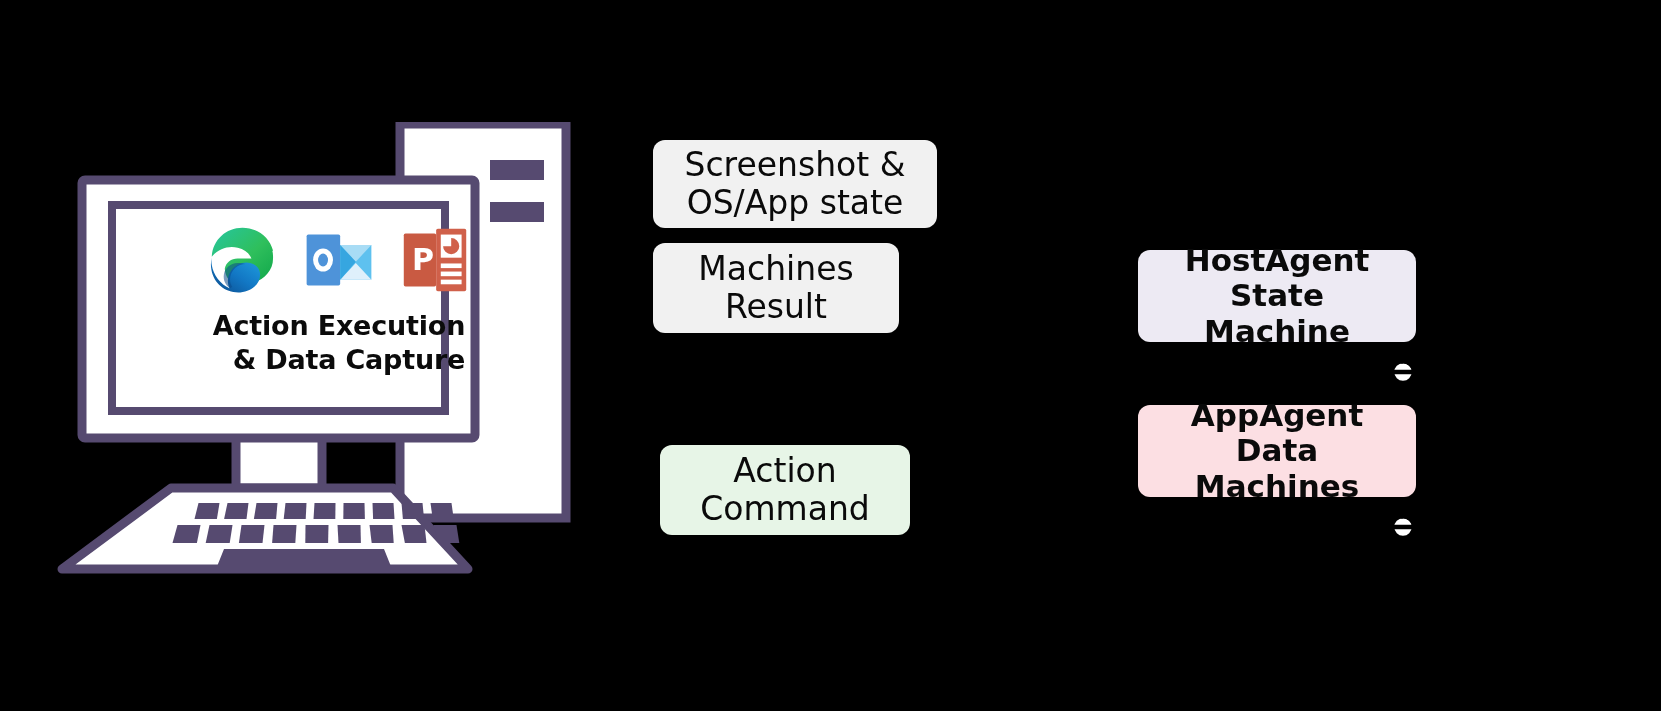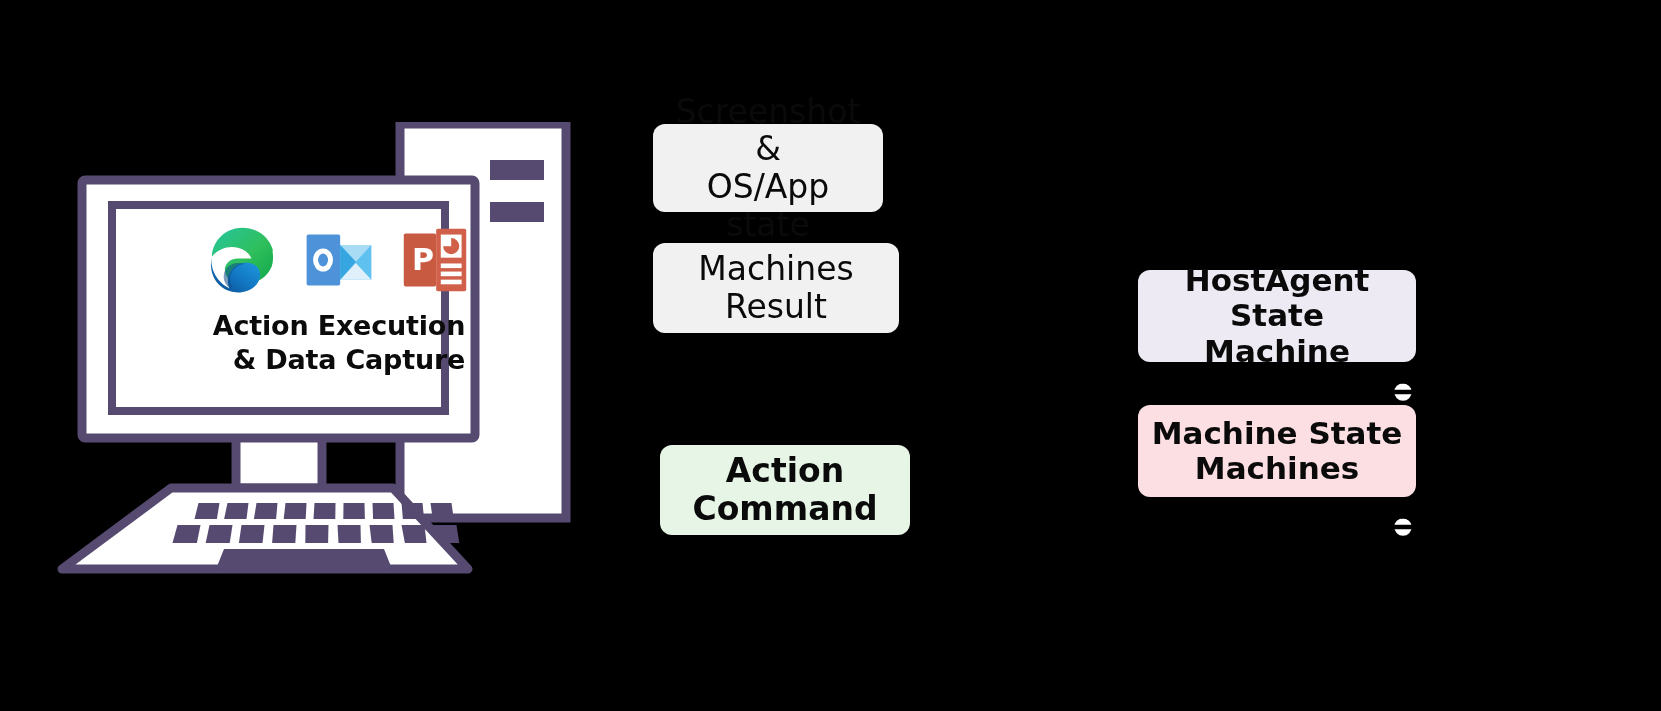--- a/index.html
+++ b/index.html
@@ -32,38 +32,38 @@
     padding: 4px 10px;
   }
   .chip.light {
     background: #f1f1f1;
     font-size: 33px;
     font-weight: 400;
   }
   .chip.green {
     background: #e7f5e7;
     font-size: 33px;
-    font-weight: 700;
+    font-weight: 400;
   }
   .chip.lav {
     background: #edeaf3;
     font-size: 31px;
     font-weight: 700;
   }
   .chip.pink {
     background: #fcdfe3;
     font-size: 31px;
     font-weight: 700;
   }
 
   
-  #chip-screenshot { left: 653px; top: 124px;  width: 230px; height: 88px; }
+  #chip-screenshot { left: 653px; top: 140px;  width: 284px; height: 88px; }
   #chip-execresult { left: 653px; top: 243px;  width: 246px; height: 90px; }
   #chip-actioncmd  { left: 660px; top: 445px;  width: 250px; height: 90px; }
-  #chip-hostagent  { left: 1138px; top: 250px; width: 278px; height: 92px; margin-top: 20px; }
+  #chip-hostagent  { left: 1138px; top: 250px; width: 278px; height: 92px; }
   #chip-appagent   { left: 1138px; top: 405px; width: 278px; height: 92px; }
 
   
   .sm-badge {
     position: absolute;
     right: -14px;
     bottom: -14px;
     width: 46px;
     height: 46px;
     pointer-events: none;
@@ -234,21 +234,21 @@
       <svg viewBox="0 0 46 46" xmlns="http://www.w3.org/2000/svg">
         <circle cx="19" cy="27" r="11" fill="#ffffff" stroke="#000000" stroke-width="4.5"></circle>
         <line x1="9.5" y1="27" x2="28.5" y2="27" stroke="#000000" stroke-width="4.5"></line>
         <path d="M18 16.5 a10.5 10.5 0 0 1 12 8.5" fill="none" stroke="#000000" stroke-width="4.5" stroke-linecap="round"></path>
         <path d="M30.5 13.5 l2 5.5 -5.8 -.8 z" fill="#000000"></path>
       </svg>
     </span>
   </div>
 
   <div id="chip-appagent" class="chip pink">
-    <span>Machine State
+    <span>AppAgent Data
 Machines</span>
     <span class="sm-badge">
       <svg viewBox="0 0 46 46" xmlns="http://www.w3.org/2000/svg">
         <circle cx="19" cy="27" r="11" fill="#ffffff" stroke="#000000" stroke-width="4.5"></circle>
         <line x1="9.5" y1="27" x2="28.5" y2="27" stroke="#000000" stroke-width="4.5"></line>
         <path d="M18 16.5 a10.5 10.5 0 0 1 12 8.5" fill="none" stroke="#000000" stroke-width="4.5" stroke-linecap="round"></path>
         <path d="M30.5 13.5 l2 5.5 -5.8 -.8 z" fill="#000000"></path>
       </svg>
     </span>
   </div>

